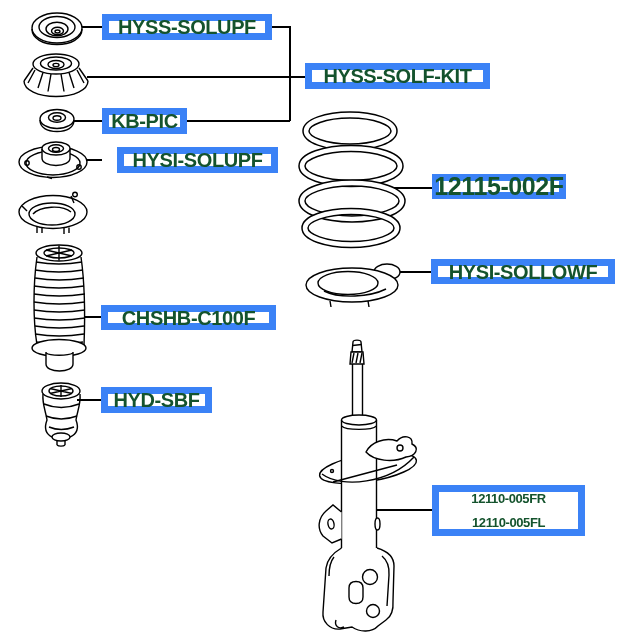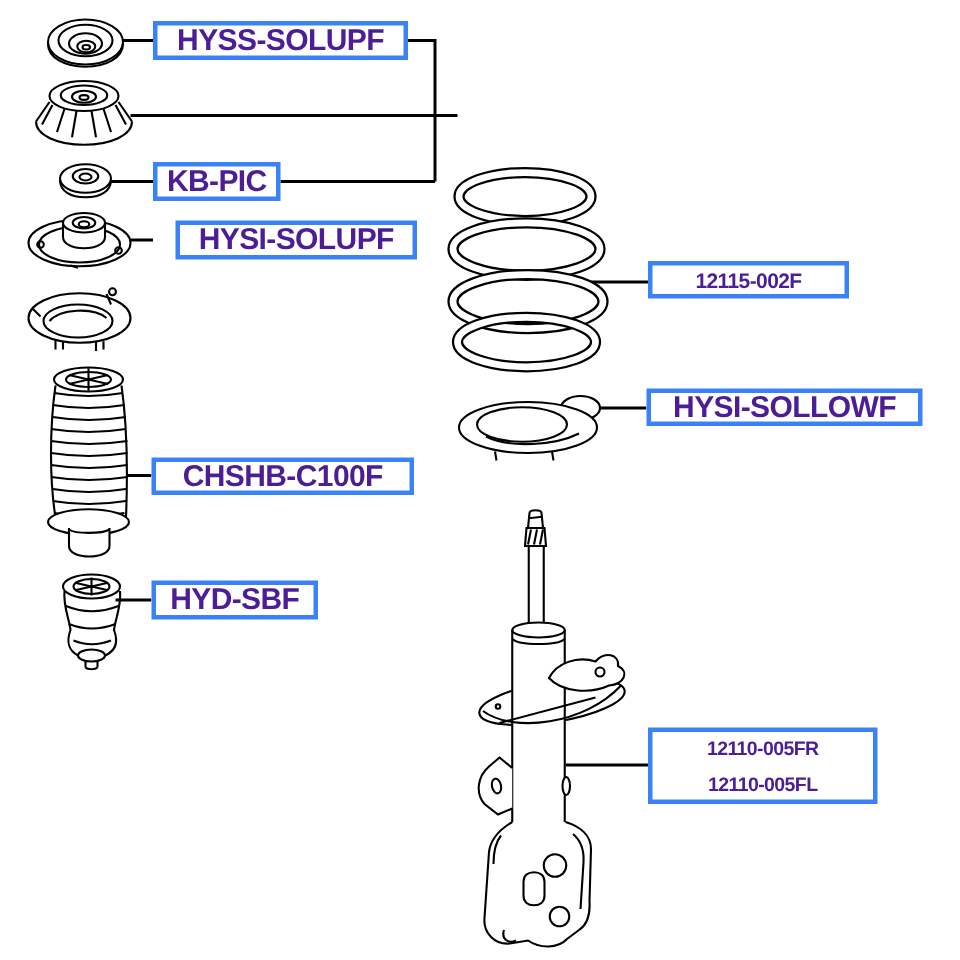--- a/index.html
+++ b/index.html
@@ -8,28 +8,28 @@
     background:#ffffff;
     font-family:"Liberation Sans", sans-serif;
   }
   .stage{
     position:relative;width:640px;height:640px;background:#fff;overflow:hidden;
   }
   .stage svg{position:absolute;left:0;top:0;}
   .part-label{
     position:absolute;
     box-sizing:border-box;
-    border:3px solid #3b82f6;
+    border:7px solid #3b82f6;
     background:#fff;
     display:flex;align-items:center;justify-content:center;
     font-weight:700;font-size:20px;letter-spacing:-0.4px;
-    color:#4c1d95;white-space:nowrap;
+    color:#14532d;white-space:nowrap;
     line-height:1;
   }
-  .part-label.small{font-size:14px;}
+  .part-label.small{font-size:25px;}
   .part-label.two-line{flex-direction:column;justify-content:center;gap:2px;font-size:13px;}
   .part-label.two-line div{line-height:22px;}
 </style>
 </head>
 <body>
 
 <div class="stage">
 
   <svg width="640" height="640" viewBox="0 0 640 640">
 
@@ -184,20 +184,21 @@
       <circle cx="370" cy="577" r="7.5" fill="#fff"></circle>
       <circle cx="373" cy="611" r="6.5" fill="#fff"></circle>
       <path d="M349,588 C349,583.5 352,581.5 356,581.5 C360,581.5 363,583.5 363,588 L363,597 C363,601.5 360,603.5 356,603.5 C352,603.5 349,601.5 349,597 Z" fill="#fff"></path>
       <path d="M336,620 C334,626 339,629.5 344,627"></path>
     </g>
   </svg>
 
   <div class="part-label" style="left:102px;top:14px;width:170px;height:26px;">HYSS-SOLUPF</div>
 
 
+  <div class="part-label" style="left:305px;top:63px;width:185px;height:26px;">HYSS-SOLF-KIT</div>
 
   <div class="part-label" style="left:102px;top:108px;width:85px;height:26px;">KB-PIC</div>
 
   <div class="part-label" style="left:117px;top:147px;width:161px;height:26px;">HYSI-SOLUPF</div>
 
   <div class="part-label" style="left:101px;top:305px;width:175px;height:25px;">CHSHB-C100F</div>
 
   <div class="part-label" style="left:101px;top:387px;width:111px;height:26px;">HYD-SBF</div>
 
   <div class="part-label small" style="left:432px;top:174px;width:134px;height:25px;">12115-002F</div>

